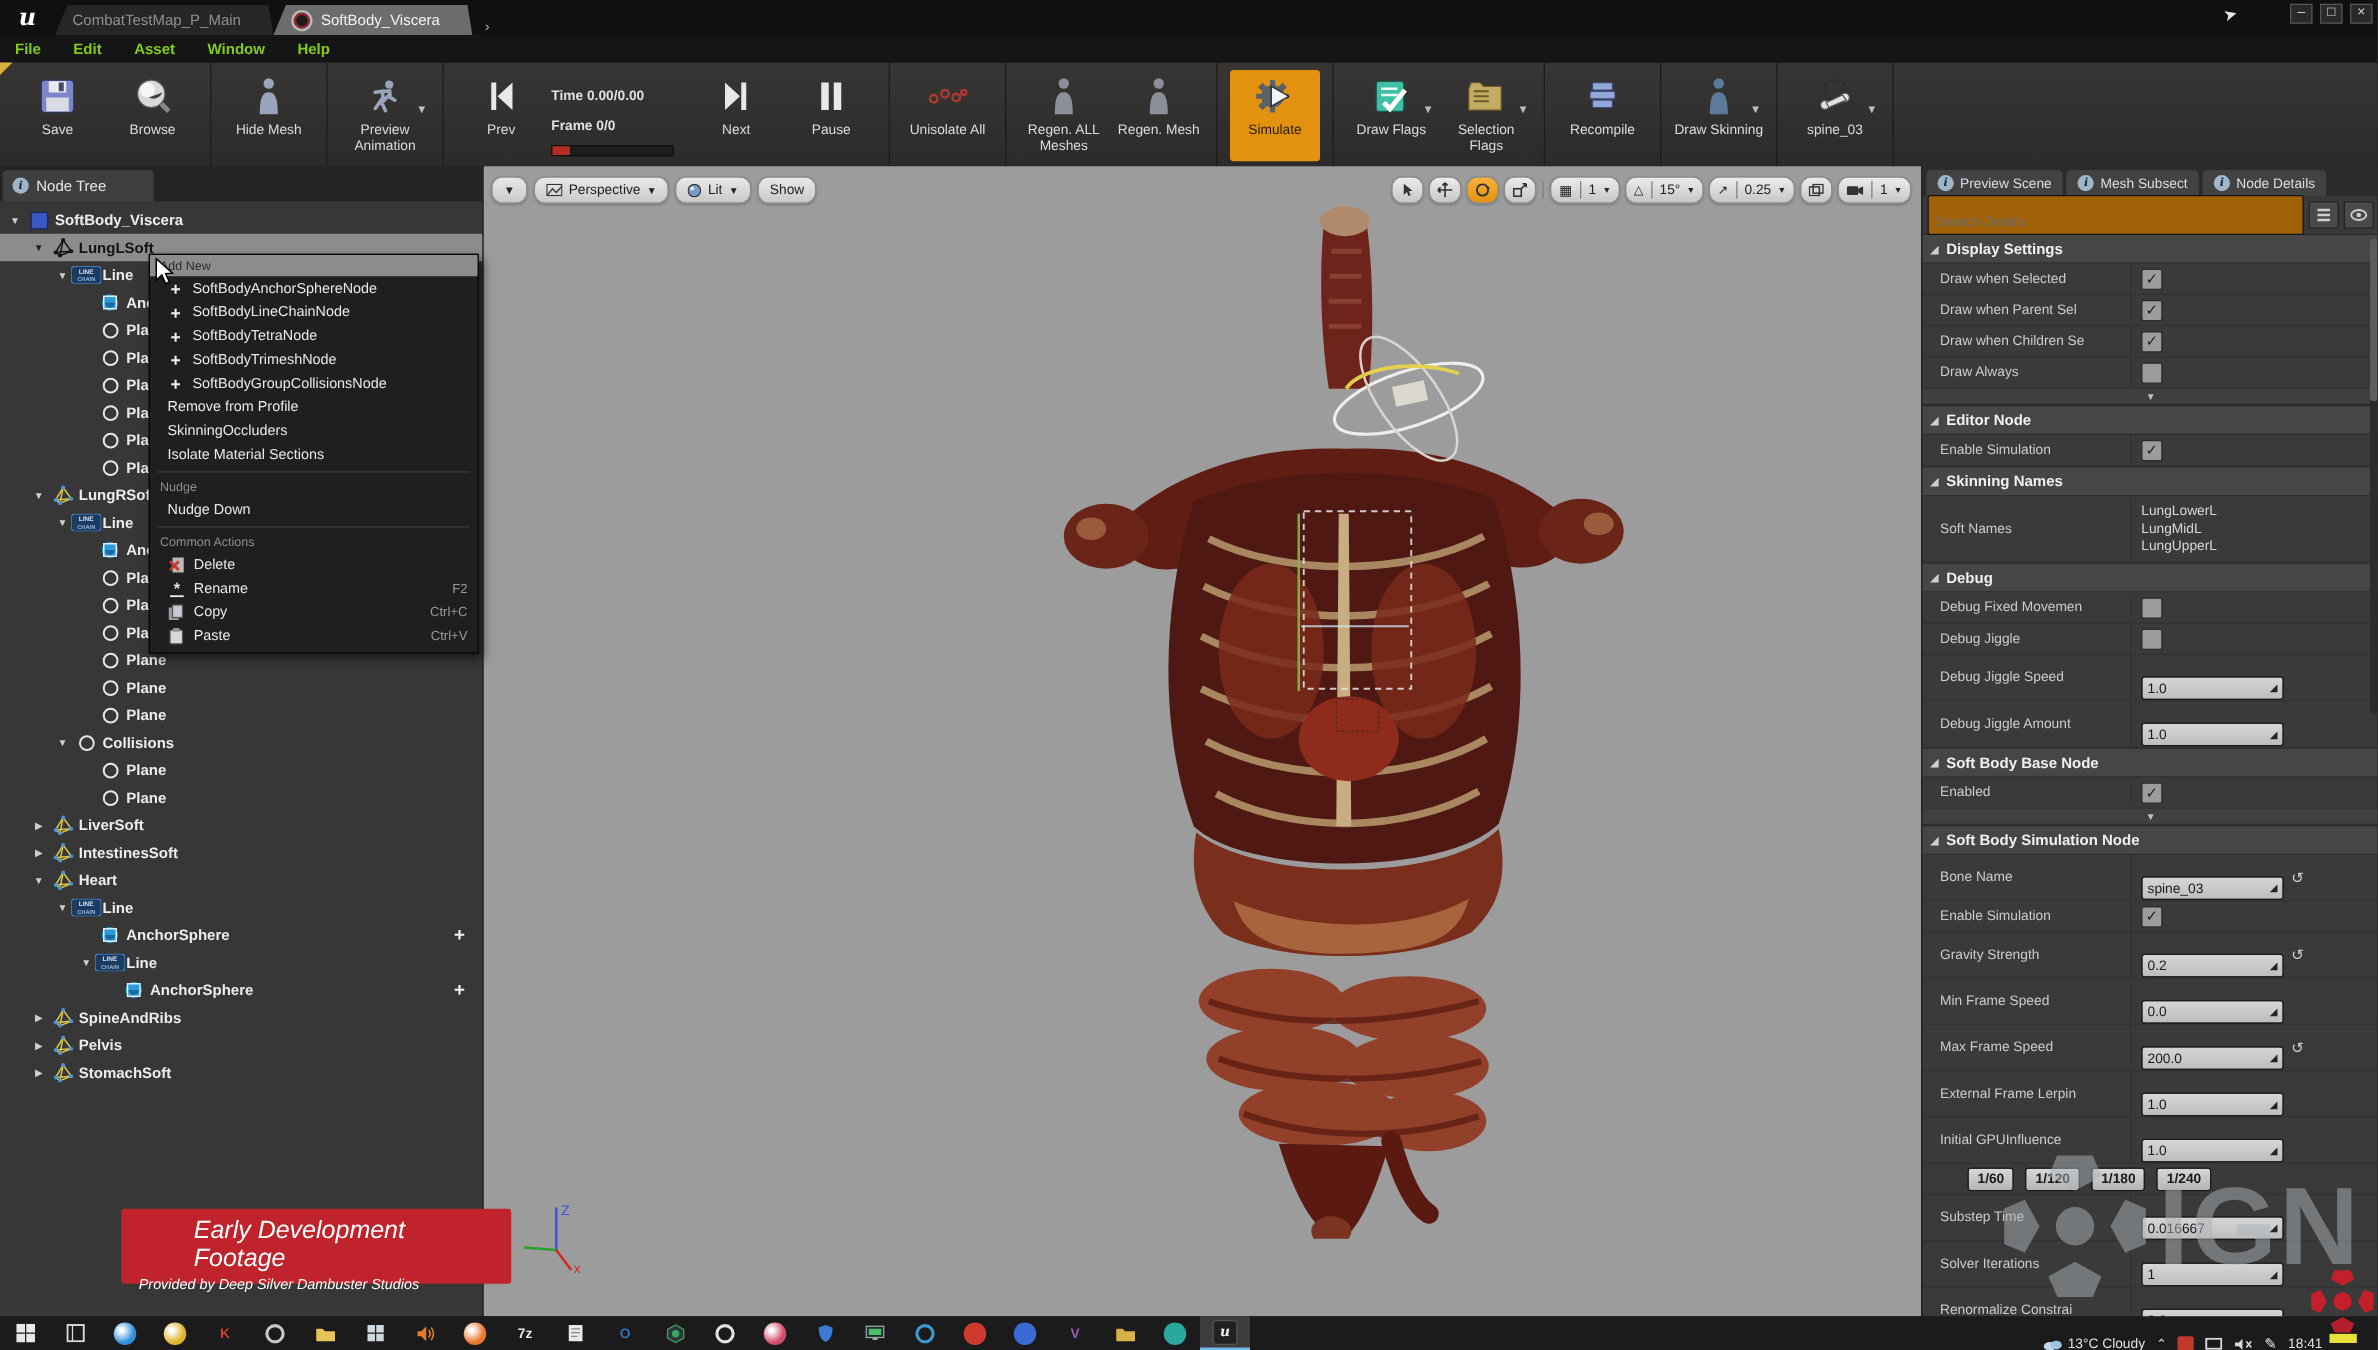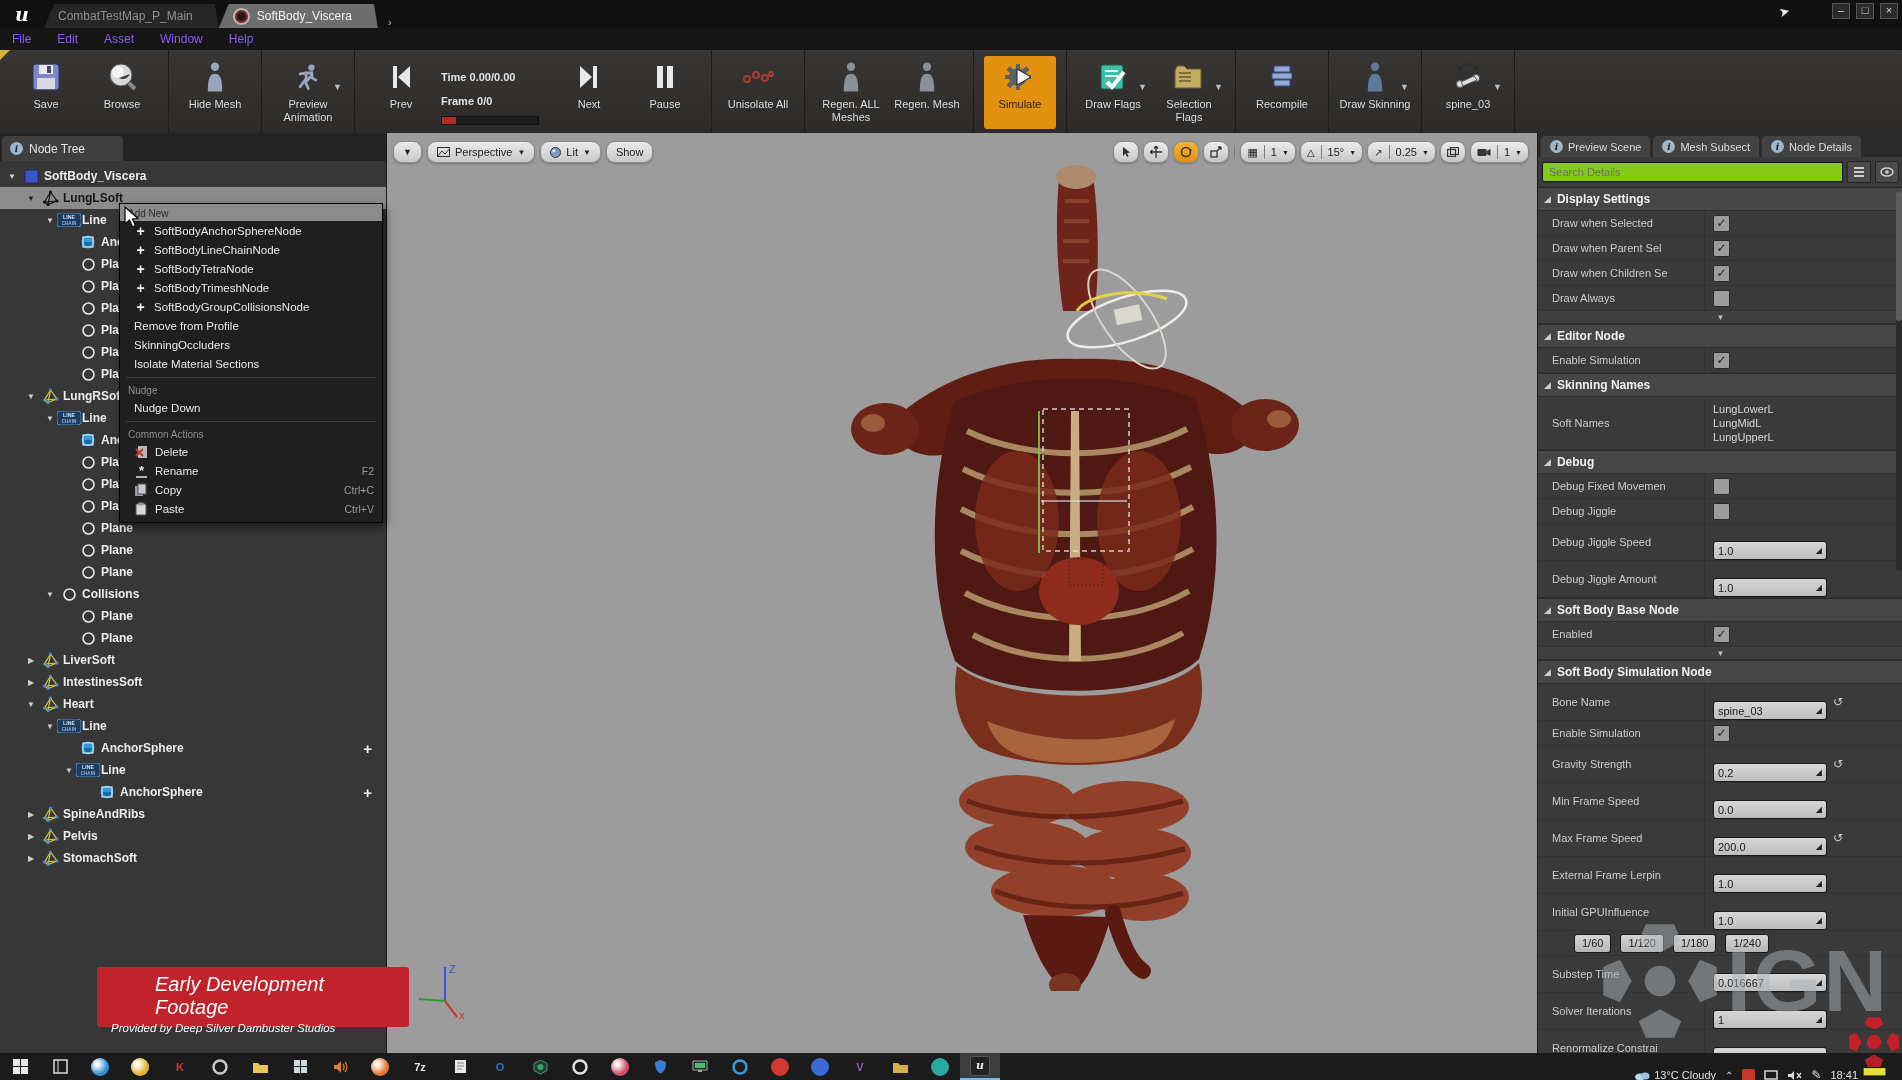--- a/index.html
+++ b/index.html
@@ -14,21 +14,21 @@
            clip-path:polygon(10px 0,calc(100% - 4px) 0,100% 100%,0 100%);}
   .doc-tab.inactive{background:#262626;color:#8f8f8f;}
   .doc-tab.active{background:#6d6d6d;color:#f2f2f2;}
   .tab-dot{width:13px;height:13px;border-radius:50%;background:#1c1c1c;border:2px solid #b8b8b8;box-shadow:inset 0 0 0 2px #8f2430;}
   .tab-arrow{color:#bdbdbd;font-size:11px;margin-left:10px;}
   .win-controls{position:absolute;right:4px;top:3px;display:flex;gap:6px;font-size:11px;color:#dcdcdc;}
   .win-btn{width:16px;height:14px;text-align:center;line-height:13px;background:#2a2a2a;border:1px solid #555;}
   .remote-cursor{position:absolute;right:112px;top:4px;color:#e8e8e8;font-size:13px;transform:rotate(-15deg);}
   
   .menubar{position:absolute;left:0;top:28px;width:100%;height:22px;background:#151515;display:flex;align-items:center;gap:26px;padding-left:12px;border-bottom:1px solid #000;}
-  .menu-item{font-size:12px;color:#8b5cf6;}
+  .menu-item{font-size:12px;color:#84cc16;font-weight:bold;}
   
   .toolbar{position:absolute;left:0;top:50px;width:100%;height:83px;background:linear-gradient(#383634,#2c2b2a);display:flex;align-items:stretch;border-bottom:1px solid #151515;}
   .tb-corner{position:absolute;left:0;top:0;width:0;height:0;border-top:10px solid #d8b23a;border-right:10px solid transparent;}
   .tb-group{display:flex;align-items:stretch;padding:6px 10px 4px;border-right:1px solid #1d1c1b;gap:4px;}
   .tb-btn{width:72px;display:flex;flex-direction:column;align-items:center;justify-content:flex-start;gap:4px;padding-top:4px;border-radius:3px;position:relative;}
   .tb-btn .ticon{height:34px;display:flex;align-items:center;justify-content:center;}
   .tb-btn .tlabel{font-size:11px;color:#dcdcdc;text-align:center;line-height:1.15;}
   .tb-btn.active{background:#e2920f;}
   .tb-btn.active .tlabel{color:#2b1d00;}
   .tb-caret{position:absolute;right:2px;top:26px;font-size:9px;color:#bdbdbd;}
@@ -54,36 +54,36 @@
   .vp-right{position:absolute;right:8px;top:8px;display:flex;gap:4px;align-items:center;}
   .vp-pill{height:20px;background:linear-gradient(#ececec,#c6c6c6);border:1px solid #8a8a8a;border-radius:9px;display:flex;align-items:center;padding:0 6px;gap:5px;font-size:11px;color:#222;box-shadow:0 1px 2px rgba(0,0,0,.25);}
   .vp-pill.hl{background:linear-gradient(#f5b23c,#e2920f);}
   .vp-sep{width:1px;height:14px;background:#7e7e7e;margin:0 1px;}
   .axis-gizmo{position:absolute;left:28px;bottom:28px;}
   
   .rightpanel{position:absolute;left:1537px;top:133px;width:365px;height:920px;background:#3a3a3a;border-left:1px solid #181818;}
   .rp-tabs{height:24px;background:#2b2b2b;display:flex;align-items:flex-end;gap:3px;padding-left:3px;}
   .rp-tab{height:21px;background:#424242;border-radius:4px 4px 0 0;display:flex;align-items:center;gap:5px;padding:0 9px;font-size:11px;color:#dedede;white-space:nowrap;overflow:hidden;}
   .rp-searchrow{height:26px;display:flex;align-items:center;gap:4px;padding:2px 4px;}
-  .rp-search{flex:1;height:18px;background:#84cc16;border:1px solid #141414;border-radius:2px;font-size:11px;color:#222;padding:0 22px 0 6px;font-family:inherit;}
+  .rp-search{flex:1;height:18px;background:#a16207;border:1px solid #141414;border-radius:2px;font-size:11px;color:#222;padding:12px 22px 0 6px;font-family:inherit;}
   .rp-search::placeholder{color:#6d6d6d;}
   .rp-sbtn{width:22px;height:20px;background:#4a4a4a;border:1px solid #242424;border-radius:2px;display:flex;align-items:center;justify-content:center;}
   .sec-head{height:22px;background:#464646;border-top:1px solid #2a2a2a;border-bottom:1px solid #2f2f2f;display:flex;align-items:center;gap:6px;padding-left:6px;font-size:12px;font-weight:bold;color:#f0f0f0;}
   .sec-head .sarr{font-size:9px;color:#cfcfcf;}
   .drow{min-height:24px;display:flex;align-items:center;border-bottom:1px solid #333;}
   .dlabel{width:152px;flex:none;padding-left:14px;font-size:11px;color:#cccccc;white-space:nowrap;overflow:hidden;}
   .dval{flex:1;display:flex;align-items:center;gap:6px;border-left:1px solid #333;padding-left:8px;min-height:24px;}
   .cb{width:15px;height:15px;border-radius:2px;background:#9c9c9c;border:1px solid #2a2a2a;color:#1d1d1d;font-size:12px;line-height:14px;text-align:center;font-weight:bold;}
   .cb.off{color:transparent;}
   .spin{width:104px;height:17px;background:linear-gradient(#d6d6d6,#bdbdbd);border:1px solid #1a1a1a;border-radius:3px;display:flex;align-items:center;justify-content:space-between;padding:0 4px;font-size:11px;color:#1a1a1a;margin-top:17px;}
   .spin .grip{font-size:8px;color:#222;}
   .reset{color:#cfcfcf;font-size:12px;}
   .expander{height:12px;display:flex;align-items:center;justify-content:center;background:#404040;border-bottom:1px solid #2e2e2e;color:#bdbdbd;font-size:8px;}
   .multiline{font-size:11px;color:#d8d8d8;line-height:1.3;padding:4px 0;}
-  .fracbtn{height:17px;background:linear-gradient(#d6d6d6,#b5b5b5);border:1px solid #1a1a1a;border-radius:3px;font-size:11px;color:#1a1a1a;display:flex;align-items:center;padding:0 7px;margin-right:3px;}
+  .fracbtn{height:17px;background:linear-gradient(#d6d6d6,#b5b5b5);border:1px solid #1a1a1a;border-radius:3px;font-size:11px;color:#1a1a1a;display:flex;align-items:center;padding:0 7px;margin-right:3px;font-weight:bold;}
   .sphere-thumb{width:38px;height:38px;border-radius:50%;background:radial-gradient(circle at 35% 35%,#cfe8ff 0 18%,#3aa0d8 40%,#2a7a4a 75%,#1d4a6a 100%);border:3px solid #d8d8d8;margin:4px 0 0 12px;}
   .rp-scroll{position:absolute;right:1px;top:58px;width:6px;height:380px;background:#2c2c2c;border-radius:3px;}
   .rp-scroll i{display:block;width:100%;height:130px;background:#5d5d5d;border-radius:3px;}
   
   .ctxmenu{position:absolute;left:119px;top:203px;width:262px;background:#1f1f1f;border:1px solid #050505;box-shadow:3px 4px 8px rgba(0,0,0,.55);z-index:40;padding-bottom:4px;}
   .cm-head{font-size:10px;color:#8f8f8f;padding:3px 8px 2px;}
   .cm-head.first{background:#8c8c8c;color:#2c2c2c;padding-top:4px;}
   .cm-item{height:19px;display:flex;align-items:center;font-size:11.5px;color:#e8e8e8;padding:0 8px 0 14px;gap:7px;}
   .cm-plus{width:13px;text-align:center;font-weight:bold;font-size:14px;color:#f2f2f2;flex:none;}
   .cm-ic{width:14px;flex:none;display:flex;justify-content:center;}

